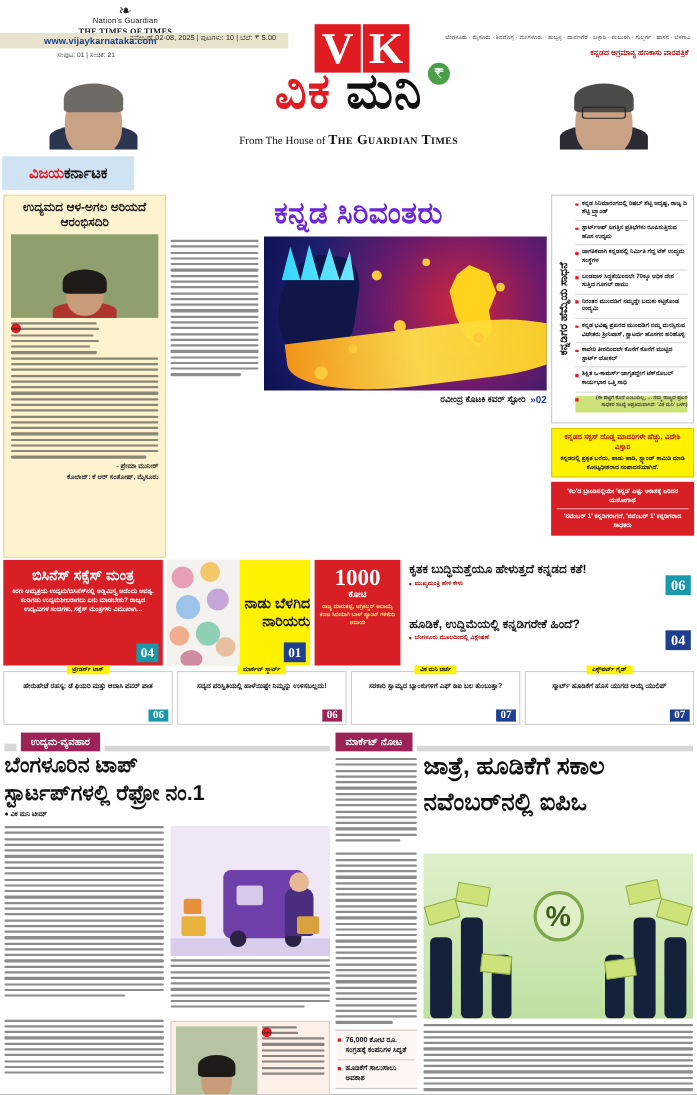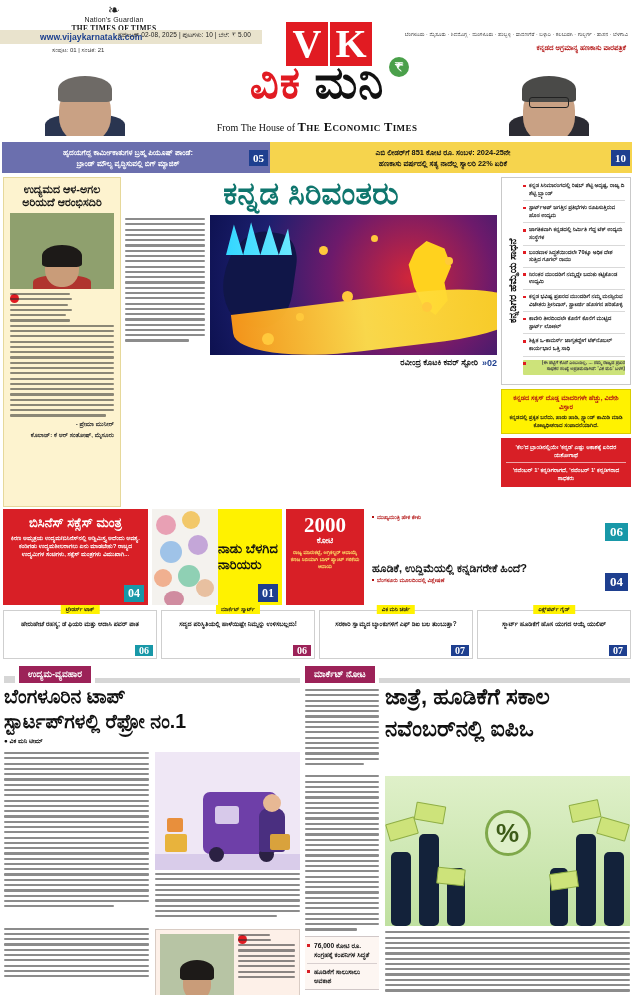--- a/index.html
+++ b/index.html
@@ -74,21 +74,21 @@
                 flex:1; padding:0 22px 0 6px; }
   .promo .pg { position:absolute; right:2px; top:50%; transform:translateY(-50%);
                background:#1e3f8f; color:#fff; font-size:11px; font-weight:bold;
                padding:2px 4px; font-family:"Liberation Serif",serif; }
   .promo .c2 .logo { font-size:13.5px; font-weight:bold; letter-spacing:-.2px; }
   .promo .c2 .logo .r { color:#e11b22; }
   .promo .c2 .logo .k { color:#111; }
 
   
   .main { display:flex; gap:4px; padding:4px 3px 0 3px; height:334px; }
-  .col-left  { width:118px; background:#fdf3cf; border:1px solid #e6d89a; padding:5px 6px; }
+  .col-left  { width:148px; background:#fdf3cf; border:1px solid #e6d89a; padding:5px 6px; }
   .col-mid   { flex:1; position:relative; }
   .col-right { width:130px; }
 
   .lead-sub { font-size:11px; font-weight:bold; line-height:13px; color:#111;
               text-align:center; margin-bottom:4px; }
   .photo-box { width:100%; height:76px; background:linear-gradient(#9fae7a,#7e8f5e);
                position:relative; overflow:hidden; margin-bottom:4px; }
   .photo-box.portrait { background:#8fa06e; }
   .ph-head { position:absolute; left:50%; transform:translateX(-50%); bottom:2px;
              width:34px; height:40px; border-radius:48% 48% 44% 44%; background:#c99c79; }
@@ -100,22 +100,22 @@
                  margin-top:3px; }
   .redot { width:9px; height:9px; border-radius:50%; background:#e11b22; float:left;
            margin:1px 3px 0 0; }
 
   
   .lines { margin-top:3px; }
   .lines i { display:block; height:2.2px; background:#2d2d2d; opacity:.55; margin-bottom:3.1px;
              border-radius:1px; }
 
   
-  .lead-head { font-size:31px; font-weight:bold; text-align:center; line-height:34px;
-               color:#0f766e; letter-spacing:.3px; }
+  .lead-head { font-size:27px; font-weight:bold; text-align:center; line-height:34px;
+               color:#6d28d9; letter-spacing:.3px; }
   .lead-deck { font-size:10.5px; font-weight:bold; text-align:center; color:#111;
                margin-top:2px; }
   .lead-media { margin-top:4px; display:flex; gap:5px; }
   .lead-text { width:80px; }
   .lead-art { flex:1; height:140px; position:relative; overflow:hidden;
               background:radial-gradient(circle at 70% 45%, #d1263a 0%, #6d1a6b 38%, #1c1f6e 72%, #0d1150 100%); }
   .art-map { position:absolute; right:38px; top:26px; width:56px; height:74px;
              background:#ffd21e; clip-path:polygon(42% 0,74% 10%,86% 34%,74% 56%,80% 80%,58% 100%,36% 88%,20% 62%,10% 32%,22% 12%); }
   .art-swirl { position:absolute; left:8%; right:-10%; bottom:6px; height:52px;
                background:linear-gradient(90deg,#ff9a17,#ffe14a 45%,#ffd21e);
@@ -162,21 +162,21 @@
                  font-weight:bold; }
   .pgnum { position:absolute; right:4px; bottom:3px; background:#1e3f8f; color:#fff;
            font-family:"Liberation Serif",serif; font-weight:bold; font-size:12px;
            padding:1px 4px; }
   .pgnum.teal { background:#1898a8; }
 
   .card-collage { width:130px; display:flex; background:#fff200; }
   .collage { width:66px; background:#f4f2ee; position:relative; overflow:hidden; }
   .cg { position:absolute; border-radius:50%; }
   .card-collage .lbl { flex:1; display:flex; align-items:center; justify-content:center;
-                       text-align:left; font-size:13px; font-weight:bold; line-height:16px;
+                       text-align:right; font-size:13px; font-weight:bold; line-height:16px;
                        color:#111; position:relative; }
   .card-1000 { width:78px; background:#d81f26; color:#fff; padding:5px 4px;
                text-align:center; }
   .card-1000 .big { font-size:21px; font-weight:bold; line-height:22px;
                     font-family:"Liberation Serif", serif; }
   .card-1000 .u { font-size:8px; font-weight:bold; }
   .card-1000 .p { font-size:5.2px; line-height:7px; margin-top:3px; color:#ffe36a;
                   font-weight:bold; }
   .card-two { flex:1; display:flex; flex-direction:column; gap:3px; }
   .tease { flex:1; position:relative; padding:3px 40px 3px 4px; }
@@ -291,50 +291,41 @@
       <span>K</span>
     </div>
 
     <div class="mast-title">
       <span class="red">ವಿಕ</span>
       <span>ಮನಿ</span>
     </div>
     <div class="rupee-dot">₹</div>
 
     <div class="fromhouse">
-      <span>From The House of </span><b>The Economic Times</b>
+      <span>From The House of </span><b>The Guardian Times</b>
     </div>
 
     <div class="face left">
       <div class="body"></div>
         <div class="head"></div>
         <div class="hair"></div>
     </div>
     <div class="face right">
       <div class="body"></div>
         <div class="head"></div>
         <div class="hair"></div>
         <div class="glass"></div>
     </div>
   </div>
 
   <div class="promo">
-    <div class="cell c1">
-      <div class="txt">
-        <div>ಹೃದಯಗೆದ್ದ ಕಾರ್ಮೀಕಾತುಗಳ ಬ್ರಹ್ಮ ಪಿಯೂಷ್ ಪಾಂಡೆ:</div>
-        <div>ಬ್ರಾಂಡ್ ಮೌಲ್ಯ ವೃದ್ಧಿಸುವಲ್ಲಿ ಬಿಗ್ ಮ್ಯಾಜಿಕ್</div>
-      </div>
-      <div class="pg">05</div>
-    </div>
-    <div class="cell c3">
-      <div class="txt">
-        <div>ಎಬಿ ಲೀಡರ್‌ಗೆ 851 ಕೋಟಿ ರೂ. ಸಂಬಳ: 2024-25ನೇ</div>
-        <div>ಹಣಕಾಸು ವರ್ಷದಲ್ಲಿ ಸತ್ಯ ನಾದೆಲ್ಲ ಸ್ಯಾಲರಿ 22% ಏರಿಕೆ</div>
-      </div>
-      <div class="pg">10</div>
+    <div class="cell c2">
+      <div class="logo">
+        <span class="r">ವಿಜಯ</span><span class="k">ಕರ್ನಾಟಕ</span>
+      </div>
     </div>
   </div>
 
   <div class="main">
 
     <div class="col-left">
       <div class="lead-sub">ಉದ್ಯಮದ ಆಳ-ಅಗಲ ಅರಿಯದೆ ಆರಂಭಿಸದಿರಿ</div>
       <div class="photo-box portrait">
         <div class="ph-body"></div>
           <div class="ph-head"></div>
@@ -470,27 +461,28 @@
         <div class="cg" style="left:44px;top:70px;width:18px;height:18px;background:#e8c0a0"></div>
         <div class="cg" style="left:12px;top:82px;width:20px;height:16px;background:#d08ca0"></div>
       </div>
       <div class="lbl">
         <span>ನಾಡು ಬೆಳಗಿದ ನಾರಿಯರು</span>
         <span class="pgnum">01</span>
       </div>
     </div>
 
     <div class="card card-1000">
-      <div class="big">2000</div>
+      <div class="big">1000</div>
       <div class="u">ಕೋಟಿ</div>
       <div class="p">ರಾಜ್ಯ ಮಾರುಕಟ್ಟೆ, ಅಗ್ರಿಕಲ್ಚರ್ ಆದಾಯ್ಕೆ ಕಣಜ ಸಿಬಿಯಾಗಿ ಬಾಳ್ ಪ್ಯಾಂಟ್ ಗಳಿಕೆಯ ಆದಾಯ</div>
     </div>
 
     <div class="card-two">
       <div class="tease">
+        <div class="h">ಕೃತಕ ಬುದ್ಧಿಮತ್ತೆಯೂ ಹೇಳುತ್ತದೆ ಕನ್ನಡದ ಕತೆ!</div>
         <div class="sub">ಮುಖ್ಯಮಂತ್ರಿ ಹೇಳಿ ಕೇಳು</div>
         <div class="pg">06</div>
       </div>
       <div class="tease">
         <div class="h">ಹೂಡಿಕೆ, ಉದ್ದಿಮೆಯಲ್ಲಿ ಕನ್ನಡಿಗರೇಕೆ ಹಿಂದೆ?</div>
         <div class="sub">ಬೆಂಗಳೂರು ಮೂಲದಿಂದಲ್ಲಿ ವಿಶ್ಲೇಷಣೆ</div>
         <div class="pg blue">04</div>
       </div>
     </div>
   </div>

